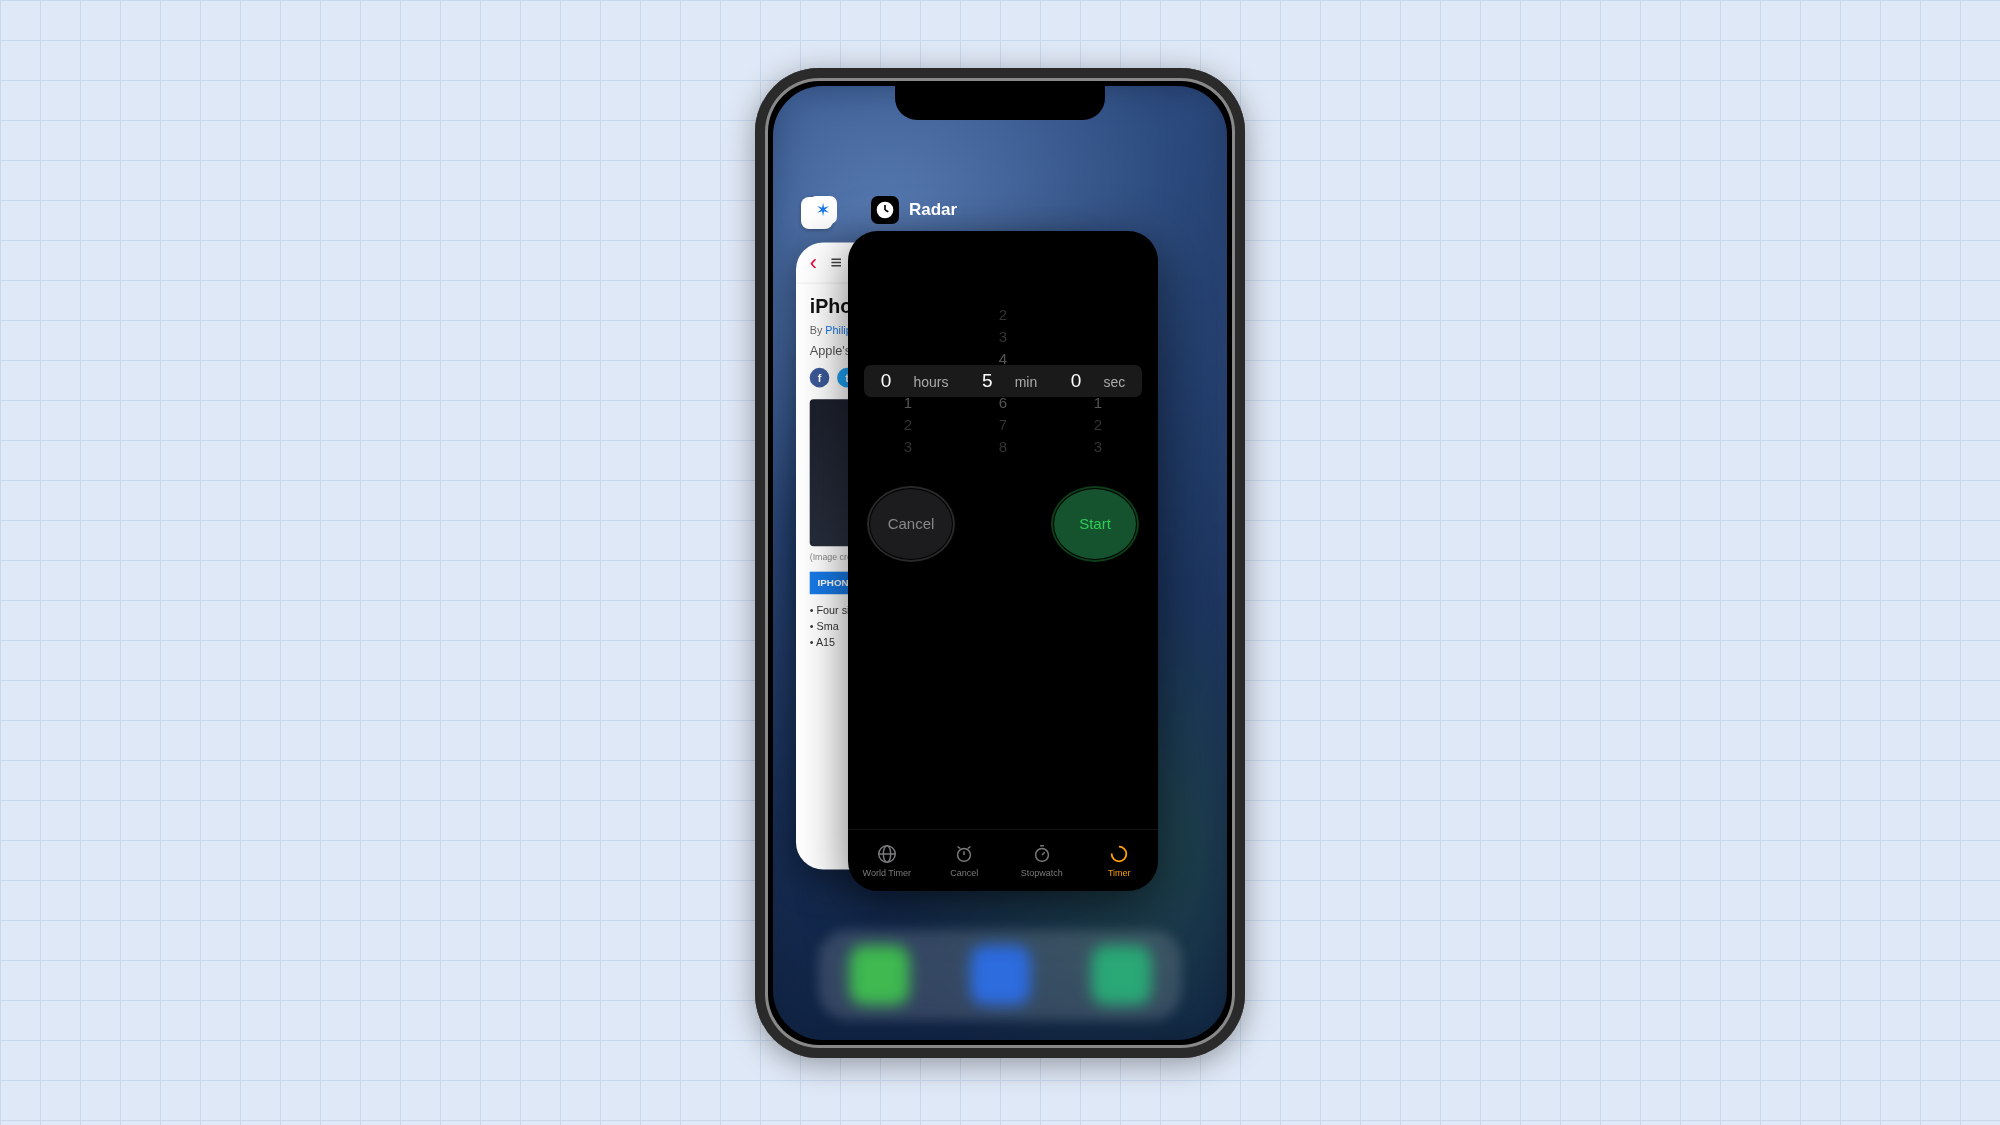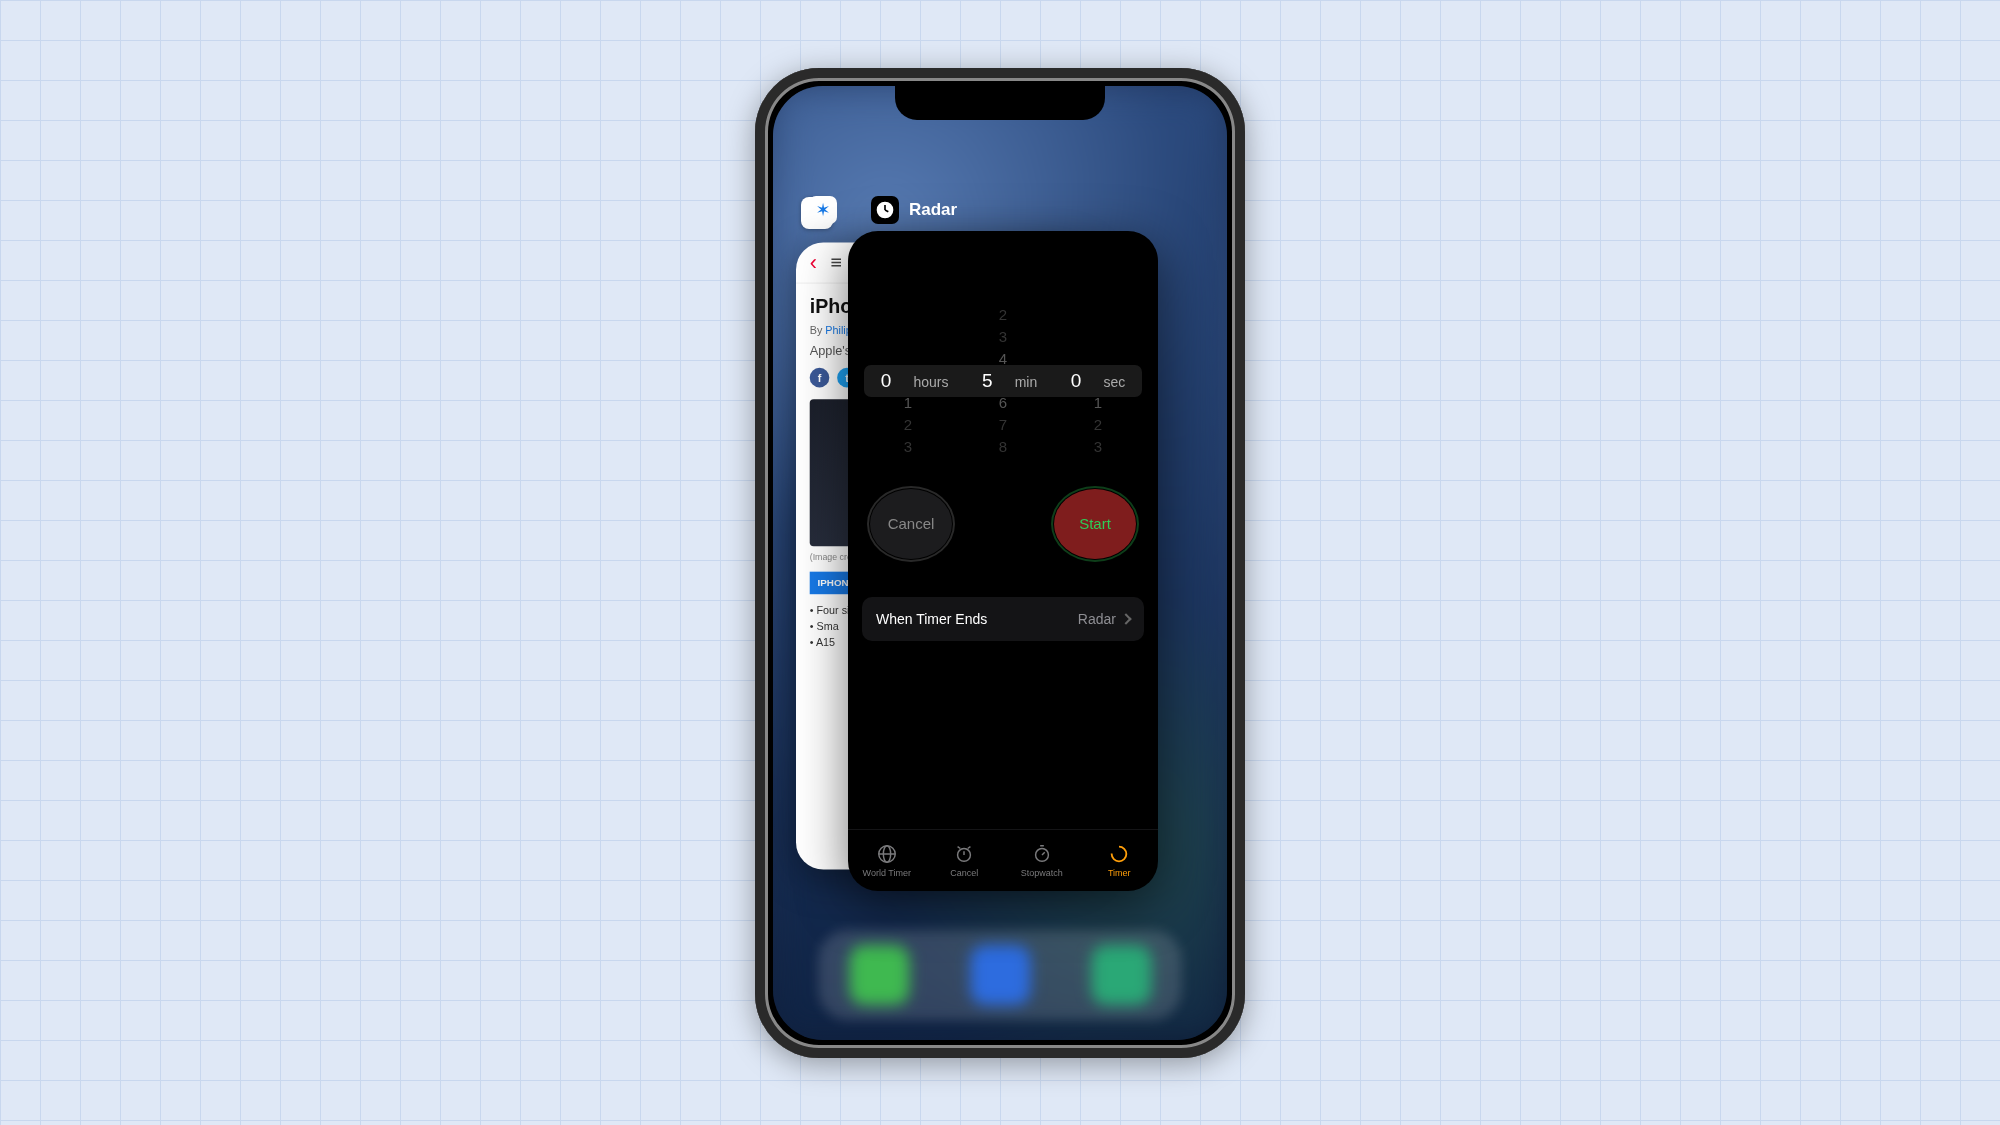--- a/index.html
+++ b/index.html
@@ -117,21 +117,21 @@
 
   .btnrow{ display:flex; justify-content:space-between; padding:28px 22px 18px;}
   .circ{
     width:82px;height:70px;border-radius:50%;
     display:flex;align-items:center;justify-content:center;
     font-size:15px; cursor:pointer;
     position:relative;
   }
   .circ::before{content:"";position:absolute;inset:-3px;border-radius:50%;border:2px solid currentColor;opacity:.3;}
   .cancel{ background:#1c1c1e; color:#888;}
-  .start{ background:#7f1d1d; color:#2ecc57;}
+  .start{ background:#14532d; color:#2ecc57;}
 
   .endrow{
     margin:20px 14px 0; padding:14px 14px;
     background:#141416; border-radius:10px;
     display:flex; align-items:center; justify-content:space-between;
     font-size:14px;
   }
   .endrow .val{ color:#8e8e93; display:flex; align-items:center; gap:6px;}
   .chev{ width:8px;height:8px;border-top:2px solid #666;border-right:2px solid #666; transform:rotate(45deg);}
 
@@ -251,27 +251,20 @@
                 <span class="u">sec</span>
               </span>
           </div>
         </div>
 
         <div class="btnrow">
           <div class="circ cancel">Cancel</div>
           <div class="circ start">Start</div>
         </div>
 
-        <div class="endrow">
-          <span>When Timer Ends</span>
-          <span class="val">
-            <span>Radar</span>
-            <span class="chev"></span>
-          </span>
-        </div>
 
         <div class="tabbar">
           <div class="tab">
             <svg viewBox="0 0 24 24">
                 <circle cx="12" cy="12" r="9" fill="none" stroke="currentColor" stroke-width="1.6"></circle>
                 <ellipse cx="12" cy="12" rx="4" ry="9" fill="none" stroke="currentColor" stroke-width="1.6"></ellipse>
                 <line x1="3" y1="12" x2="21" y2="12" stroke="currentColor" stroke-width="1.6"></line>
               </svg>
             <span>World Timer</span>
           </div>

